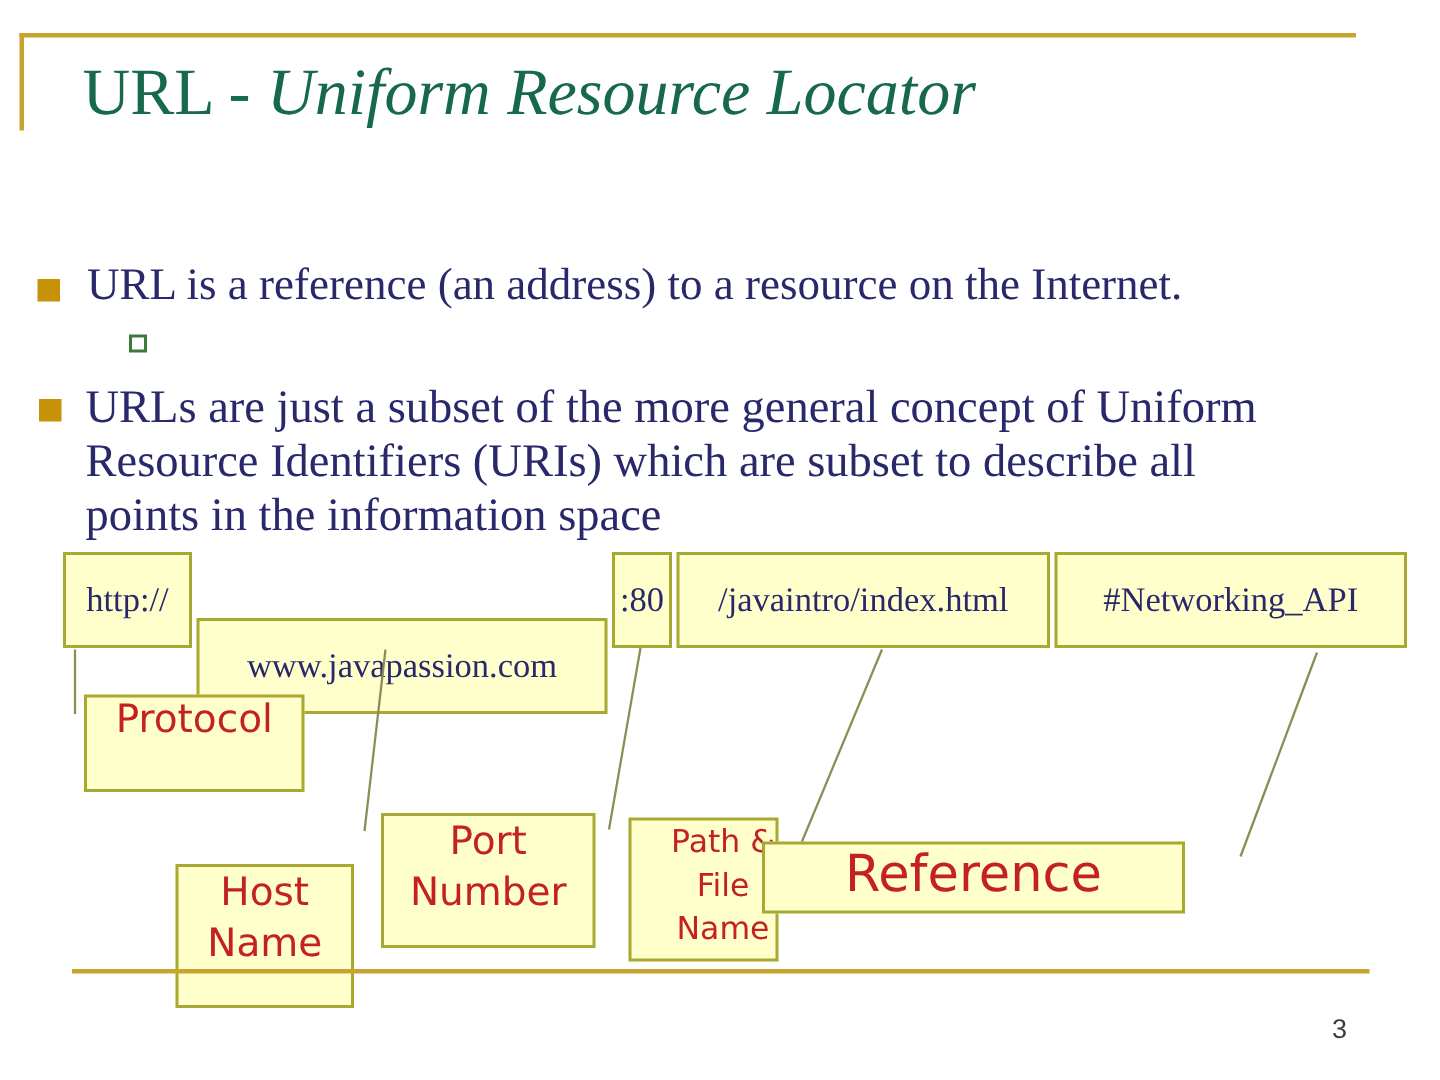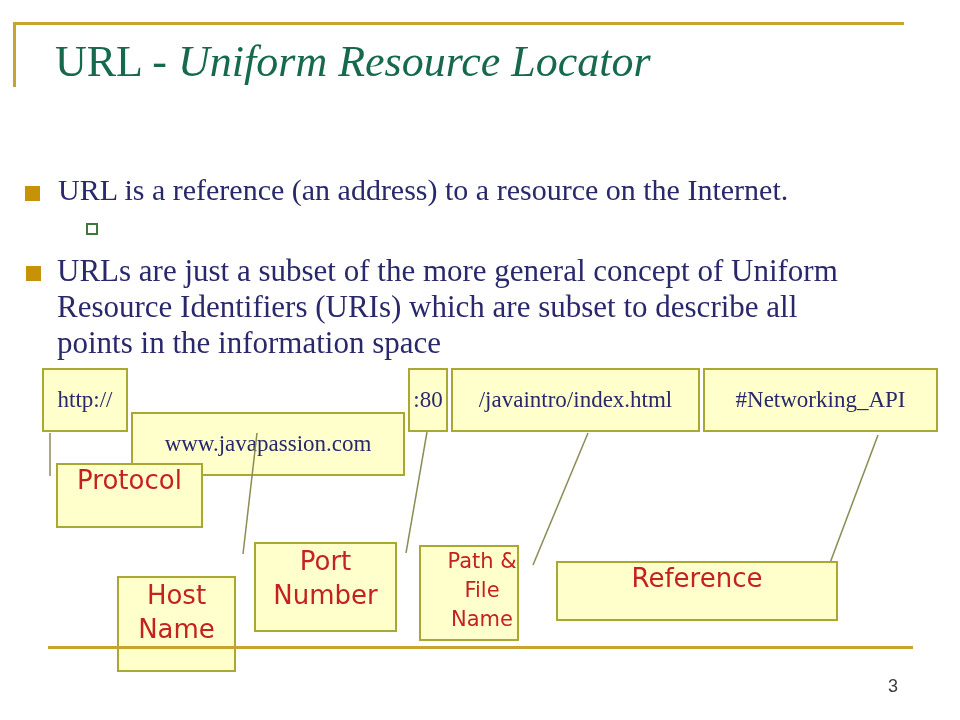--- a/index.html
+++ b/index.html
@@ -31,21 +31,21 @@
   .ub5{left:703px;width:235px;text-align:right;}
   
   .lbox{position:absolute;box-sizing:border-box;background:var(--box-fill,#FFFFCC);
         border:2px solid var(--box-border,#A8A832);color:var(--label-red,#C42121);
         font-family:"DejaVu Sans",sans-serif;display:flex;flex-direction:column;
         align-items:center;text-align:center;}
   .lb-protocol{left:56px;top:463px;width:147px;height:65px;font-size:26px;}
   .lb-host{left:117px;top:544px;width:119px;height:96px;font-size:26px;line-height:34px;margin-top:32px;}
   .lb-port{left:254px;top:542px;width:143px;height:90px;font-size:26px;line-height:34px;}
   .lb-path{left:419px;top:545px;width:100px;height:96px;font-size:21px;line-height:29px;padding-left:26px;}
-  .lb-reference{left:556px;top:561px;width:282px;height:60px;font-size:26px;}
+  .lb-reference{left:508px;top:561px;width:282px;height:48px;font-size:34px;}
   
   .connectors{position:absolute;left:0;top:0;width:960px;height:720px;pointer-events:none;}
   .connectors line{stroke:var(--connector,#8C8C55);stroke-width:1.5;}
   
   .pagenum{position:absolute;left:888px;top:676px;font-family:"Liberation Sans",sans-serif;
            font-size:18px;color:var(--page-number-gray,#3C3C3C);}
 </style>
 </head>
 <body>
 

